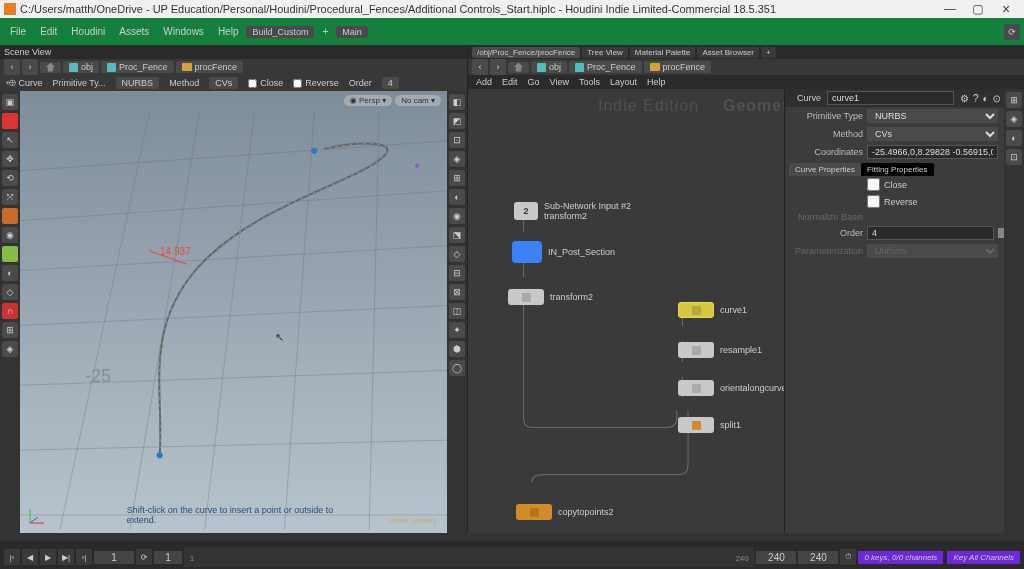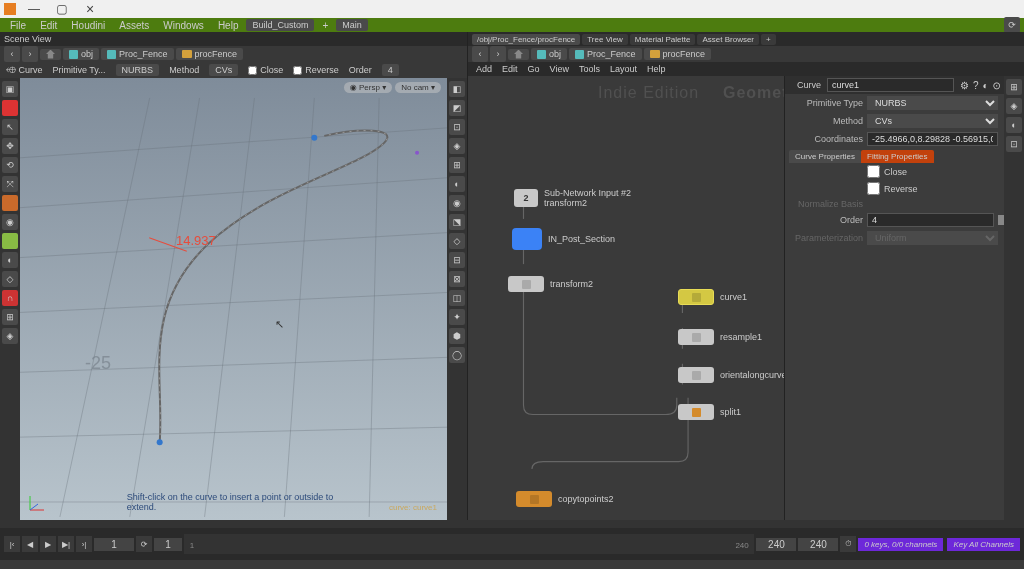--- a/index.html
+++ b/index.html
@@ -6,21 +6,21 @@
   body { width: 1024px; height: 569px; background: #3a3a3a; color: #ccc; font-size: 10px; overflow: hidden; position: relative; }
 
   
   .titlebar { height: 18px; background: #f0f0f0; color: #333; display: flex; align-items: center; padding: 0 4px; font-size: 11px; }
   .titlebar .icon { width: 12px; height: 12px; background: #e67e22; margin-right: 4px; }
   .titlebar .title { flex: 1; }
   .titlebar .winbtn { width: 28px; height: 18px; display: flex; align-items: center; justify-content: center; font-size: 12px; color: #444; }
   .titlebar .close { font-size: 14px; }
 
   
-  .menubar { height: 14px; background: #4d7c0f; display: flex; align-items: center; padding: 0 4px; gap: 2px; }
+  .menubar { height: 27px; background: #15803d; display: flex; align-items: center; padding: 0 4px; gap: 2px; }
   .menubar .item { padding: 2px 6px; font-size: 10px; color: #ccc; }
   .menubar .right { margin-left: auto; display: flex; gap: 2px; }
   .menubar .pill { background: #4a4a4a; padding: 1px 6px; border-radius: 2px; font-size: 9px; display: flex; align-items: center; gap: 4px; }
   .menubar .plus { padding: 0 6px; }
 
   
   .main { display: flex; height: 488px; }
   .left-pane { width: 468px; display: flex; flex-direction: column; border-right: 1px solid #222; }
   .right-pane { flex: 1; display: flex; flex-direction: column; }
 
@@ -44,21 +44,21 @@
 
   .viewport {
     flex: 1;
     position: relative;
     background: linear-gradient(#7f8c9a, #b8c4cc);
     overflow: hidden;
   }
   .vp-overlay { position: absolute; top: 4px; right: 6px; display: flex; gap: 3px; }
   .vp-pill { background: rgba(200,200,200,0.5); padding: 1px 6px; border-radius: 6px; font-size: 8px; color: #333; }
   .curve-svg { position: absolute; inset: 0; }
-  .measurement { position: absolute; color: #e74c3c; font-size: 13px; margin-left: 16px; }
+  .measurement { position: absolute; color: #e74c3c; font-size: 10px; }
   .red-line { position: absolute; width: 40px; height: 1px; background: #e74c3c; }
   .hint-text { position: absolute; bottom: 8px; left: 50%; transform: translateX(-50%); color: #2c4a7a; font-size: 9px; font-weight: 400; }
   .vp-axis { position: absolute; bottom: 6px; left: 6px; width: 20px; height: 20px; }
   .vp-label { position: absolute; bottom: 8px; right: 10px; color: #c9a95f; font-size: 8px; }
 
   
   .net-breadcrumb { height: 14px; background: #2a2a2a; display: flex; gap: 2px; padding: 0 4px; align-items: center; font-size: 8px; }
   .tab-chip { background: #3a3a3a; padding: 1px 5px; border-radius: 2px; }
   .tab-chip.active { background: #4a4a4a; }
   .net-path { height: 16px; background: #383838; display: flex; align-items: center; gap: 2px; padding: 0 4px; font-size: 9px; }
@@ -83,41 +83,42 @@
   .param-head { height: 18px; background: #2f2f2f; display: flex; align-items: center; gap: 6px; padding: 0 6px; font-size: 9px; }
   .param-head .ic { width: 12px; height: 12px; background: #5bb; border-radius: 1px; }
   .param-head-icons { margin-left: auto; display: flex; gap: 4px; font-size: 10px; }
   .param-row { display: flex; align-items: center; padding: 2px 6px; gap: 4px; font-size: 9px; }
   .param-row label { width: 72px; text-align: right; color: #bbb; }
   .param-row label.disabled { color: #666; }
   .param-input { flex: 1; background: #2a2a2a; border: 1px solid #555; padding: 1px 4px; color: #ddd; height: 14px; font-size: 9px; }
   .param-combo { flex: 1; background: #4a4a4a; border: none; padding: 1px 4px; color: #ddd; height: 14px; font-size: 9px; }
   .param-tabs { display: flex; gap: 0; padding: 0 4px; margin-top: 2px; }
   .param-tabs .ptab { background: #4a4a4a; padding: 2px 6px; font-size: 8px; border-top-left-radius: 2px; border-top-right-radius: 2px; }
-  .param-tabs .ptab.inactive { background: #c2410c; }
+  .param-tabs .ptab.inactive { background: #000000; }
   .param-slider { flex: 1; height: 4px; background: #2a2a2a; position: relative; }
   .param-slider .thumb { position: absolute; width: 6px; height: 10px; background: #888; top: -3px; }
 
   
   .timeline { height: 40px; background: #2a2a2a; display: flex; flex-direction: column; }
   .tl-scrub { height: 8px; background: #333; position: relative; }
   .tl-main { flex: 1; display: flex; align-items: center; gap: 2px; padding: 0 4px; }
   .tl-btn { width: 16px; height: 16px; background: #3a3a3a; display: flex; align-items: center; justify-content: center; font-size: 8px; }
   .tl-frame { width: 40px; background: #444; text-align: center; padding: 1px 0; font-size: 10px; }
   .tl-ruler { flex: 1; height: 20px; background: #333; position: relative; }
   .tl-ruler .ticklab { position: absolute; top: 7px; font-size: 8px; color: #888; }
   .tl-end { width: 40px; background: #444; text-align: center; padding: 1px 0; font-size: 10px; }
   .tl-right { margin-left: auto; display: flex; gap: 4px; align-items: center; font-size: 8px; }
   .tl-right .btn { background: #6d28d9; padding: 2px 6px; font-style: italic; }
 </style>
 </head>
 <body>
 
 <div class="titlebar">
   <div class="icon"></div>
+  <div class="title">C:/Users/matth/OneDrive - UP Education/Personal/Houdini/Procedural_Fences/Additional Controls_Start.hiplc - Houdini Indie Limited-Commercial 18.5.351</div>
   <div class="winbtn">—</div>
   <div class="winbtn">▢</div>
   <div class="winbtn close">×</div>
 </div>
 
 <div class="menubar">
   <span class="item">File</span>
   <span class="item">Edit</span>
   <span class="item">Houdini</span>
   <span class="item">Assets</span>

